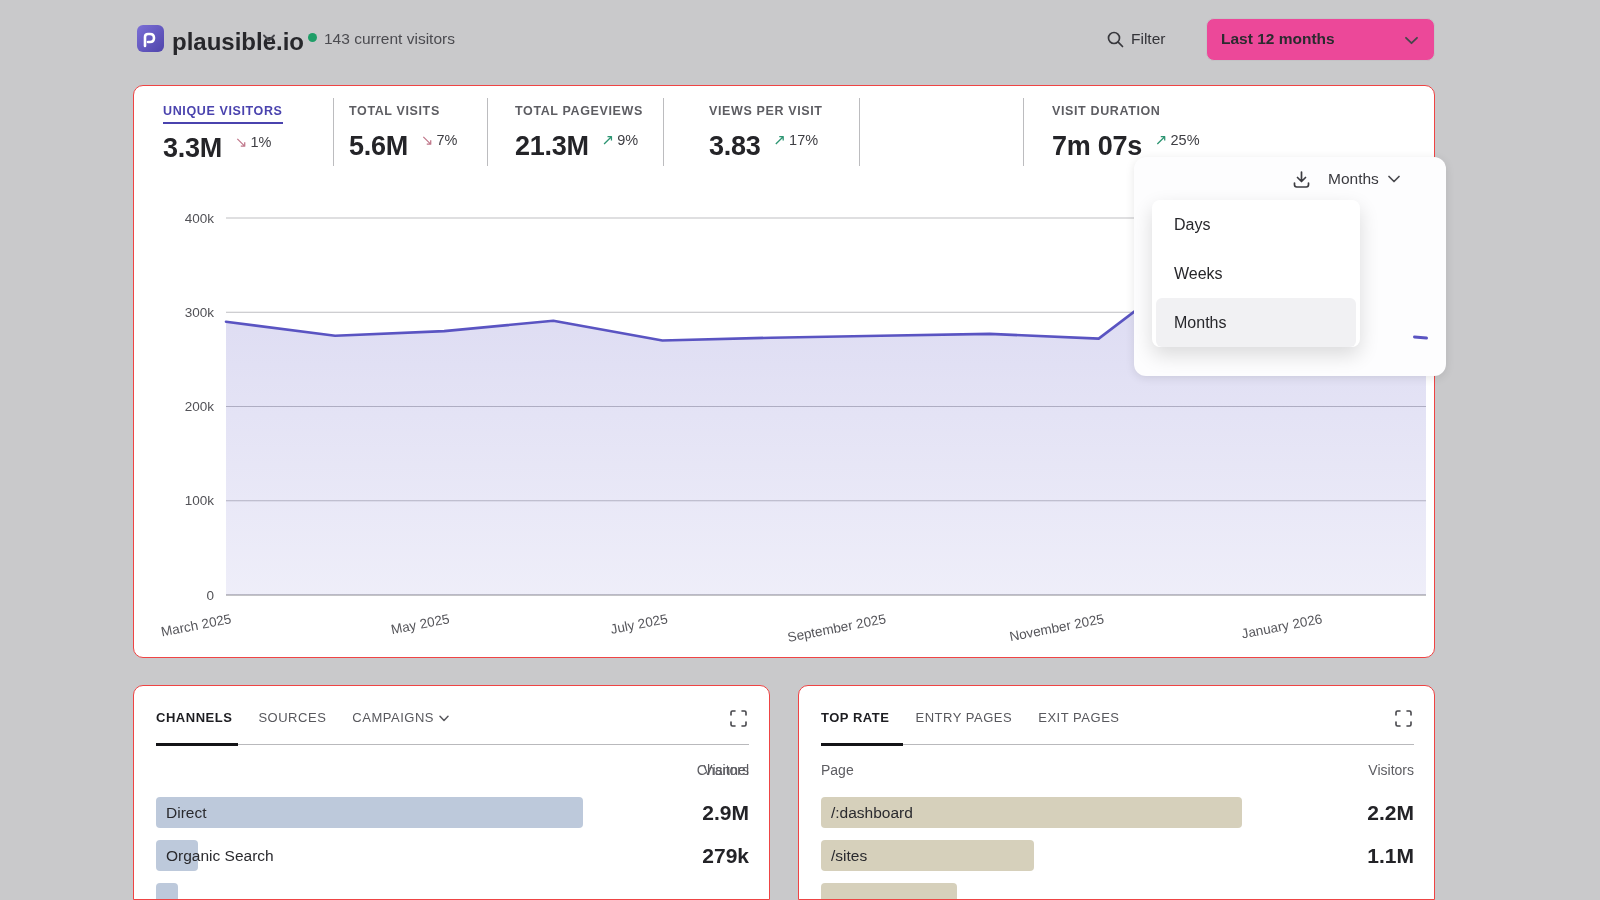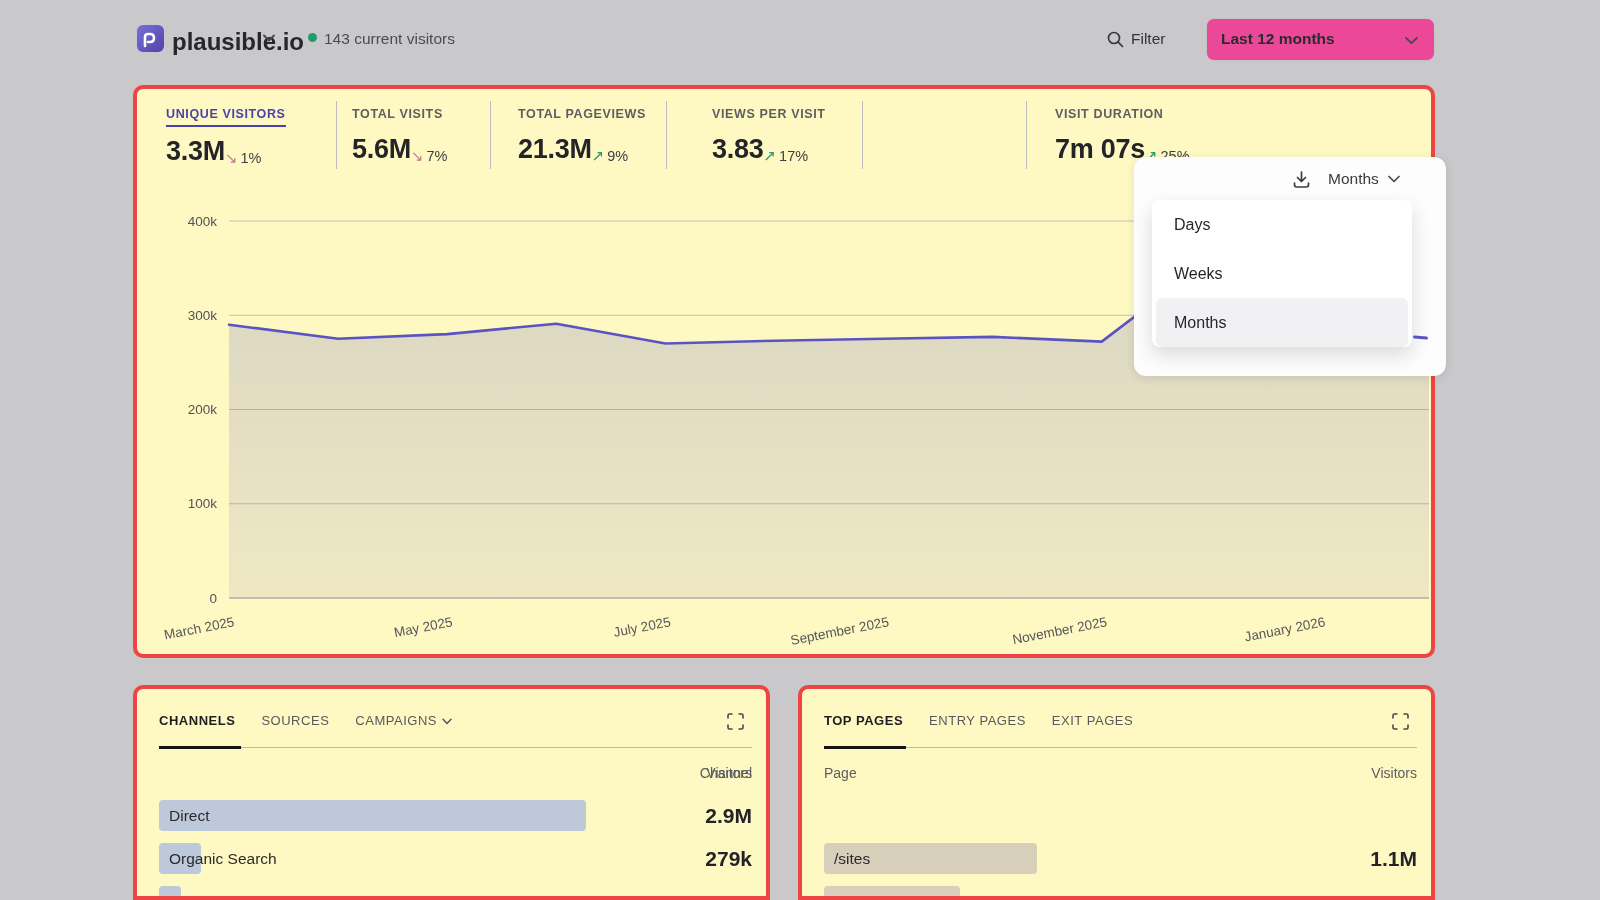--- a/index.html
+++ b/index.html
@@ -21,45 +21,45 @@
   .live-dot { left:308px; top:33px; width:9px; height:9px; border-radius:50%; background:#1f9e68; }
   .visitors-txt { left:324px; top:30px; font-size:15.5px; color:#4b4b50; }
   .search-ic { left:1106px; top:30px; }
   .filter-lbl { left:1131px; top:30px; font-size:15.5px; font-weight:500; color:#333338; }
   .range-btn { left:1206px; top:18px; width:229px; height:43px; border-radius:8px;
                background:#ec4899; border:1px solid #c3c3c6; cursor:pointer;text-align:center; }
   .range-lbl { left:14px; top:11px; font-size:15.5px; font-weight:600; color:#2b2b2f; position:absolute; }
   .range-chev { position:absolute; right:16px; top:17px; }
 
   
-  .card { background:#fef9c3; border:4px solid #ef4444; border-radius:10px; }
+  .card { background:#ffffff; border:1px solid #ef4444; border-radius:10px; }
   .main-card { left:133px; top:85px; width:1302px; height:573px; }
 
   
   .stat { position:absolute; top:15px; }
   .stat-label { font-size:12.5px; font-weight:bold; letter-spacing:0.05em; color:#5d5d62;
                 display:inline-block; padding-bottom:4px; white-space:nowrap; cursor:pointer; }
   .stat-label.active { color:#4a43ae; border-bottom:2px solid #4a43ae; }
-  .stat-valrow { margin-top:9px; display:flex; align-items:flex-end; white-space:nowrap; }
+  .stat-valrow { margin-top:9px; display:flex; align-items:flex-start; gap:13px; white-space:nowrap; }
   .stat-value { font-size:27px; font-weight:bold; color:#242428; letter-spacing:-0.01em; }
   .stat-delta { font-size:14.5px; color:#3e3e43; }
   .stat-arrow { font-size:15px; margin-right:3px; }
   .stat-div { position:absolute; top:12px; width:1px; height:68px; background:#bcbcbf; }
 
   
   #chart { position:absolute; left:0; top:0; }
 
   
   .hover-panel { left:1134px; top:157px; width:312px; height:219px; border-radius:12px;
                  background:#fdfdfe; box-shadow:0 2px 10px rgba(0,0,0,0.10); z-index:40; }
   .interval-control { left:1292px; top:166px; height:26px; display:flex; align-items:center;
                       gap:17px; z-index:55; cursor:pointer; }
   .interval-lbl { font-size:15.5px; color:#3a3a3f; }
   .interval-chev { margin-left:-8px; }
-  .menu { left:1152px; top:200px; width:260px; height:147px; background:#ffffff; border-radius:8px;
+  .menu { left:1152px; top:200px; width:208px; height:147px; background:#ffffff; border-radius:8px;
           box-shadow:0 8px 20px rgba(0,0,0,0.14); z-index:50; padding:0; }
   .menu-item { height:49px; display:flex; align-items:center; padding-left:22px;
                font-size:16px; color:#27272b; cursor:pointer; }
   .menu-item.selected { background:#f1f1f3; border-radius:6px; margin:0 4px; padding-left:18px; }
   .line-tail { left:1413px; top:336px; width:15px; height:3px; background:#5a54c2;
                border-radius:2px; transform:rotate(5deg); z-index:60; }
 
   
   .bottom-panel { top:685px; width:637px; height:215px;
                   border-bottom-left-radius:0; border-bottom-right-radius:0; overflow:hidden; }
@@ -237,35 +237,40 @@
     <span class="rname">Organic Search</span>
     <span class="rval">279k</span>
   </div>
   <div class="trow r3">
     <div class="bar bar-blue" style="width: 3.7%;"></div>
   </div>
 </div>
 
 <div class="abs card bottom-panel bp-right">
   <div class="tabs-row">
-    <span class="tab active">TOP PAGES</span>
+    <span class="tab active">TOP RATE</span>
     <span class="tab">ENTRY PAGES</span>
     <span class="tab">EXIT PAGES</span>
   </div>
   <span class="expand-ic">
     <svg class="ic" width="17" height="17" viewBox="0 0 17 17">
       <path d="M1 5 V2.5 Q1 1 2.5 1 H5 M12 1 H14.5 Q16 1 16 2.5 V5 M16 12 V14.5 Q16 16 14.5 16 H12 M5 16 H2.5 Q1 16 1 14.5 V12" fill="none" stroke="#46464b" stroke-width="1.6" stroke-linecap="round"></path>
     </svg>
   </span>
   <div class="tabs-line"></div>
   <div class="tabs-ink"></div>
   <div class="cols">
     <span>Page</span>
     <span class="col-right">Visitors</span>
   </div>
+  <div class="trow r1">
+    <div class="bar bar-beige" style="width: 71%;"></div>
+    <span class="rname">/:dashboard</span>
+    <span class="rval">2.2M</span>
+  </div>
   <div class="trow r2">
     <div class="bar bar-beige" style="width: 36%;"></div>
     <span class="rname">/sites</span>
     <span class="rval">1.1M</span>
   </div>
   <div class="trow r3">
     <div class="bar bar-beige" style="width: 23%;"></div>
   </div>
 </div>
 

